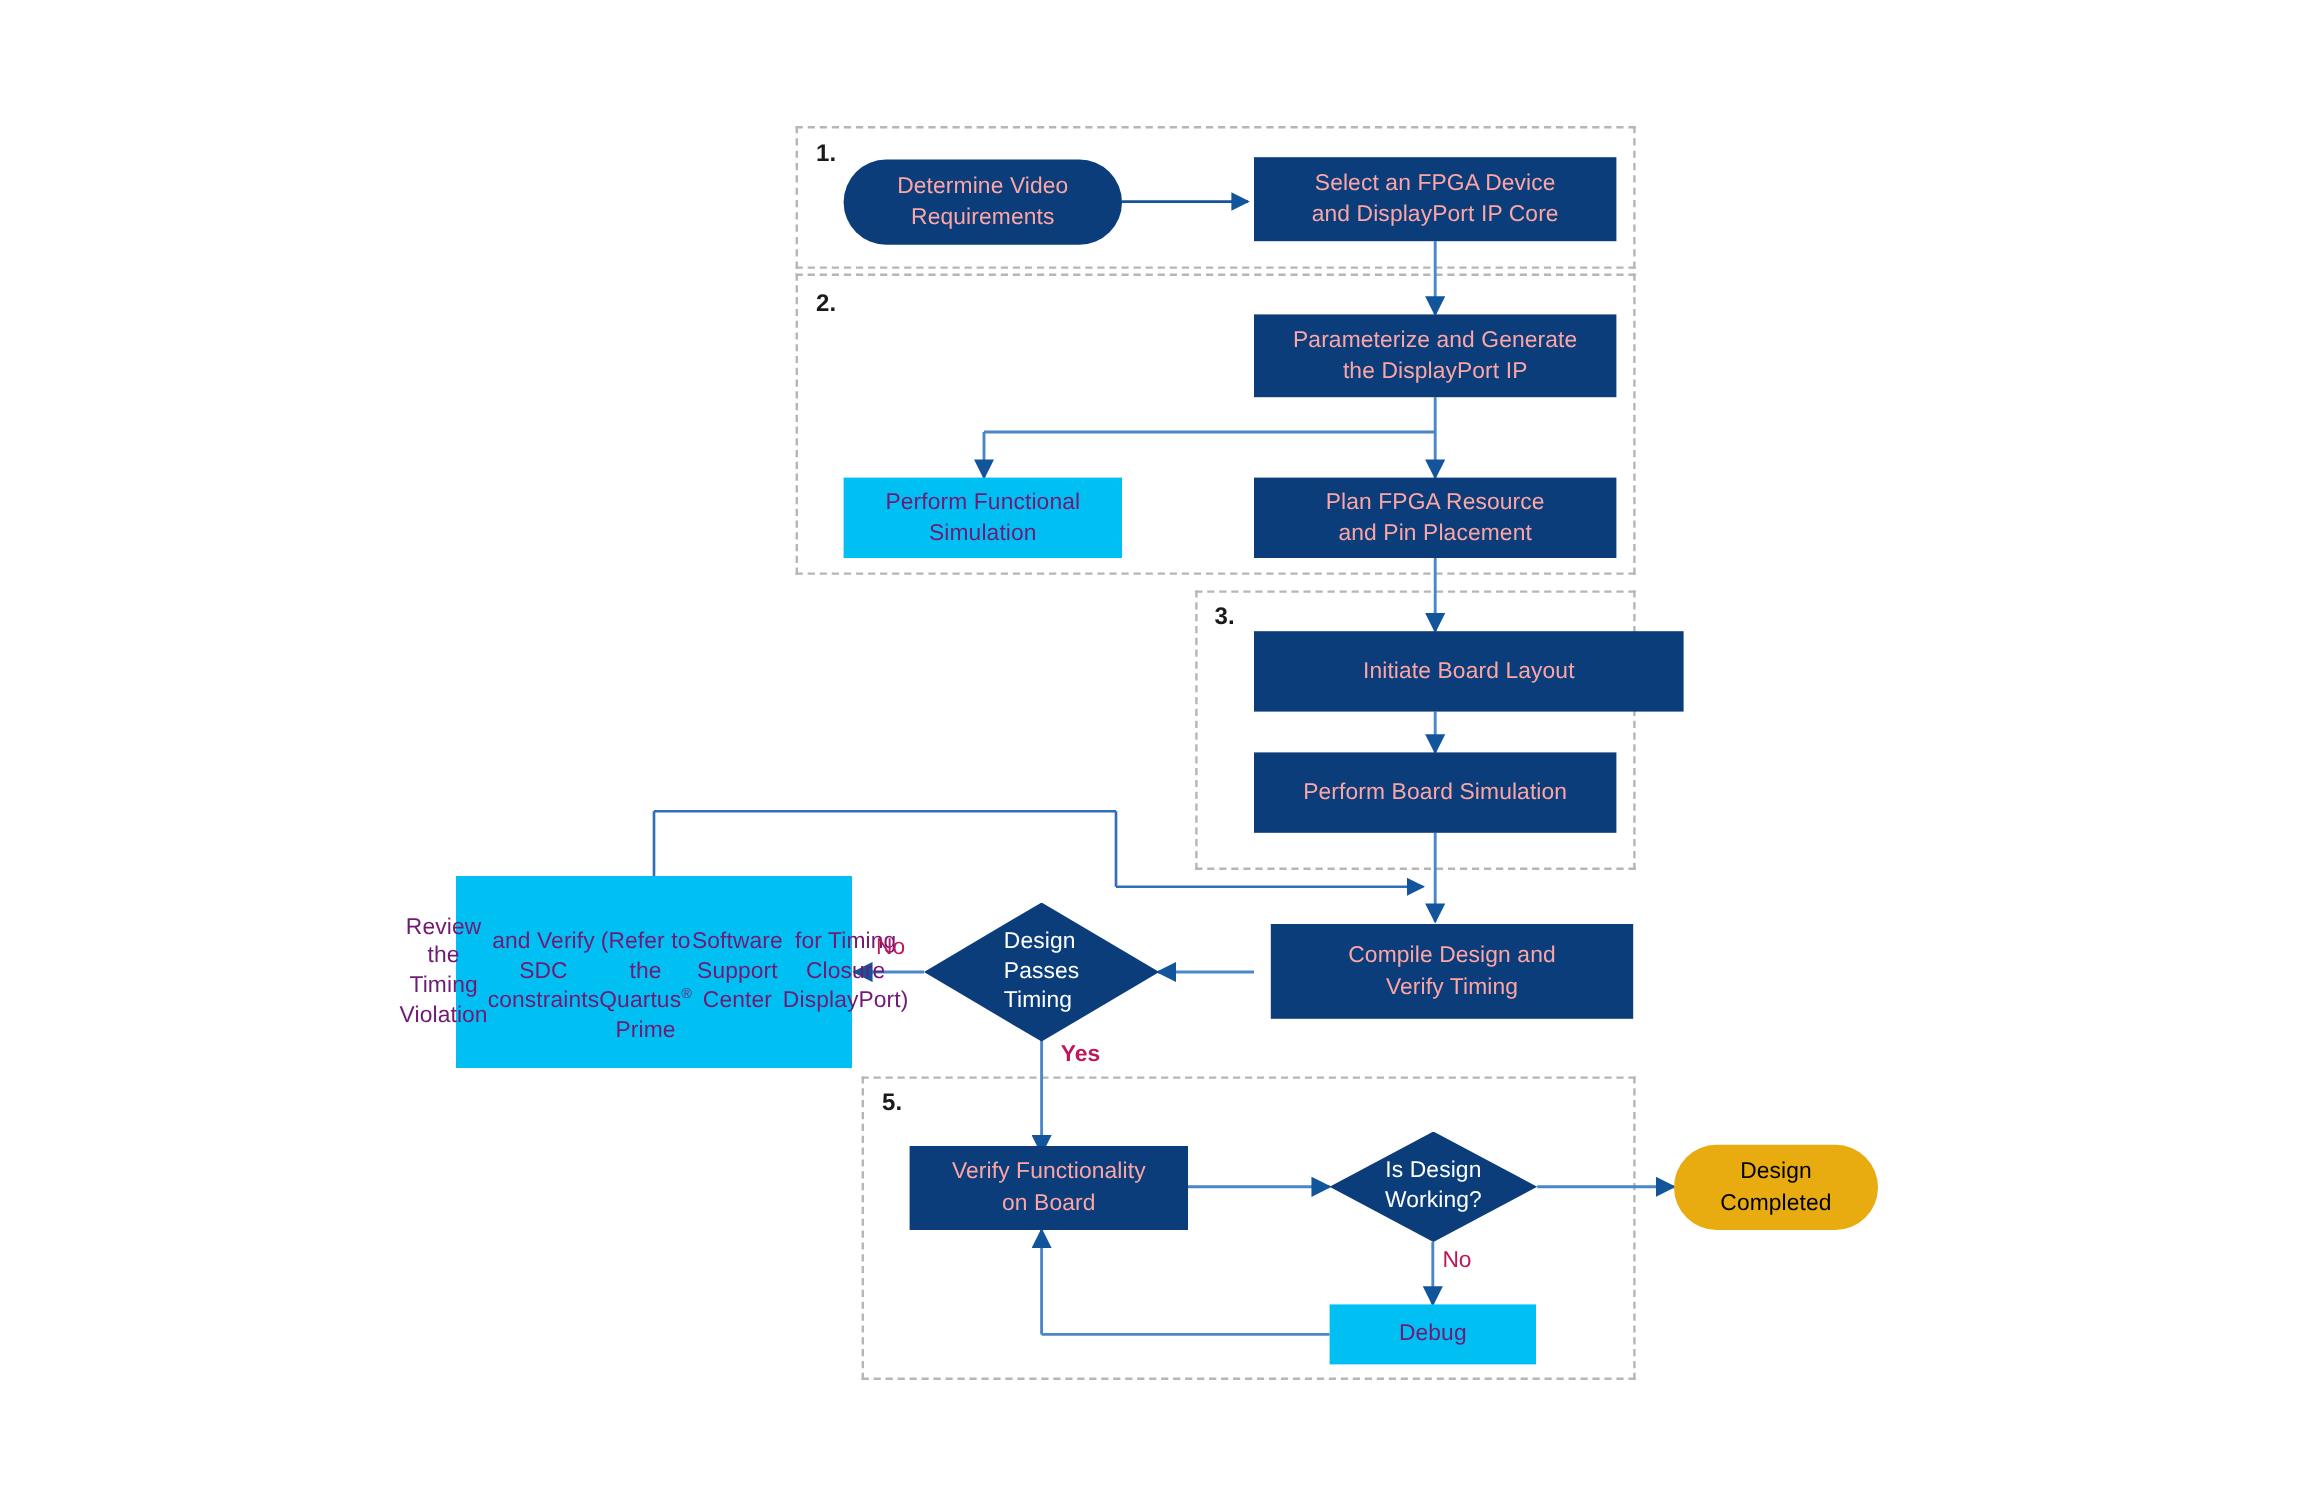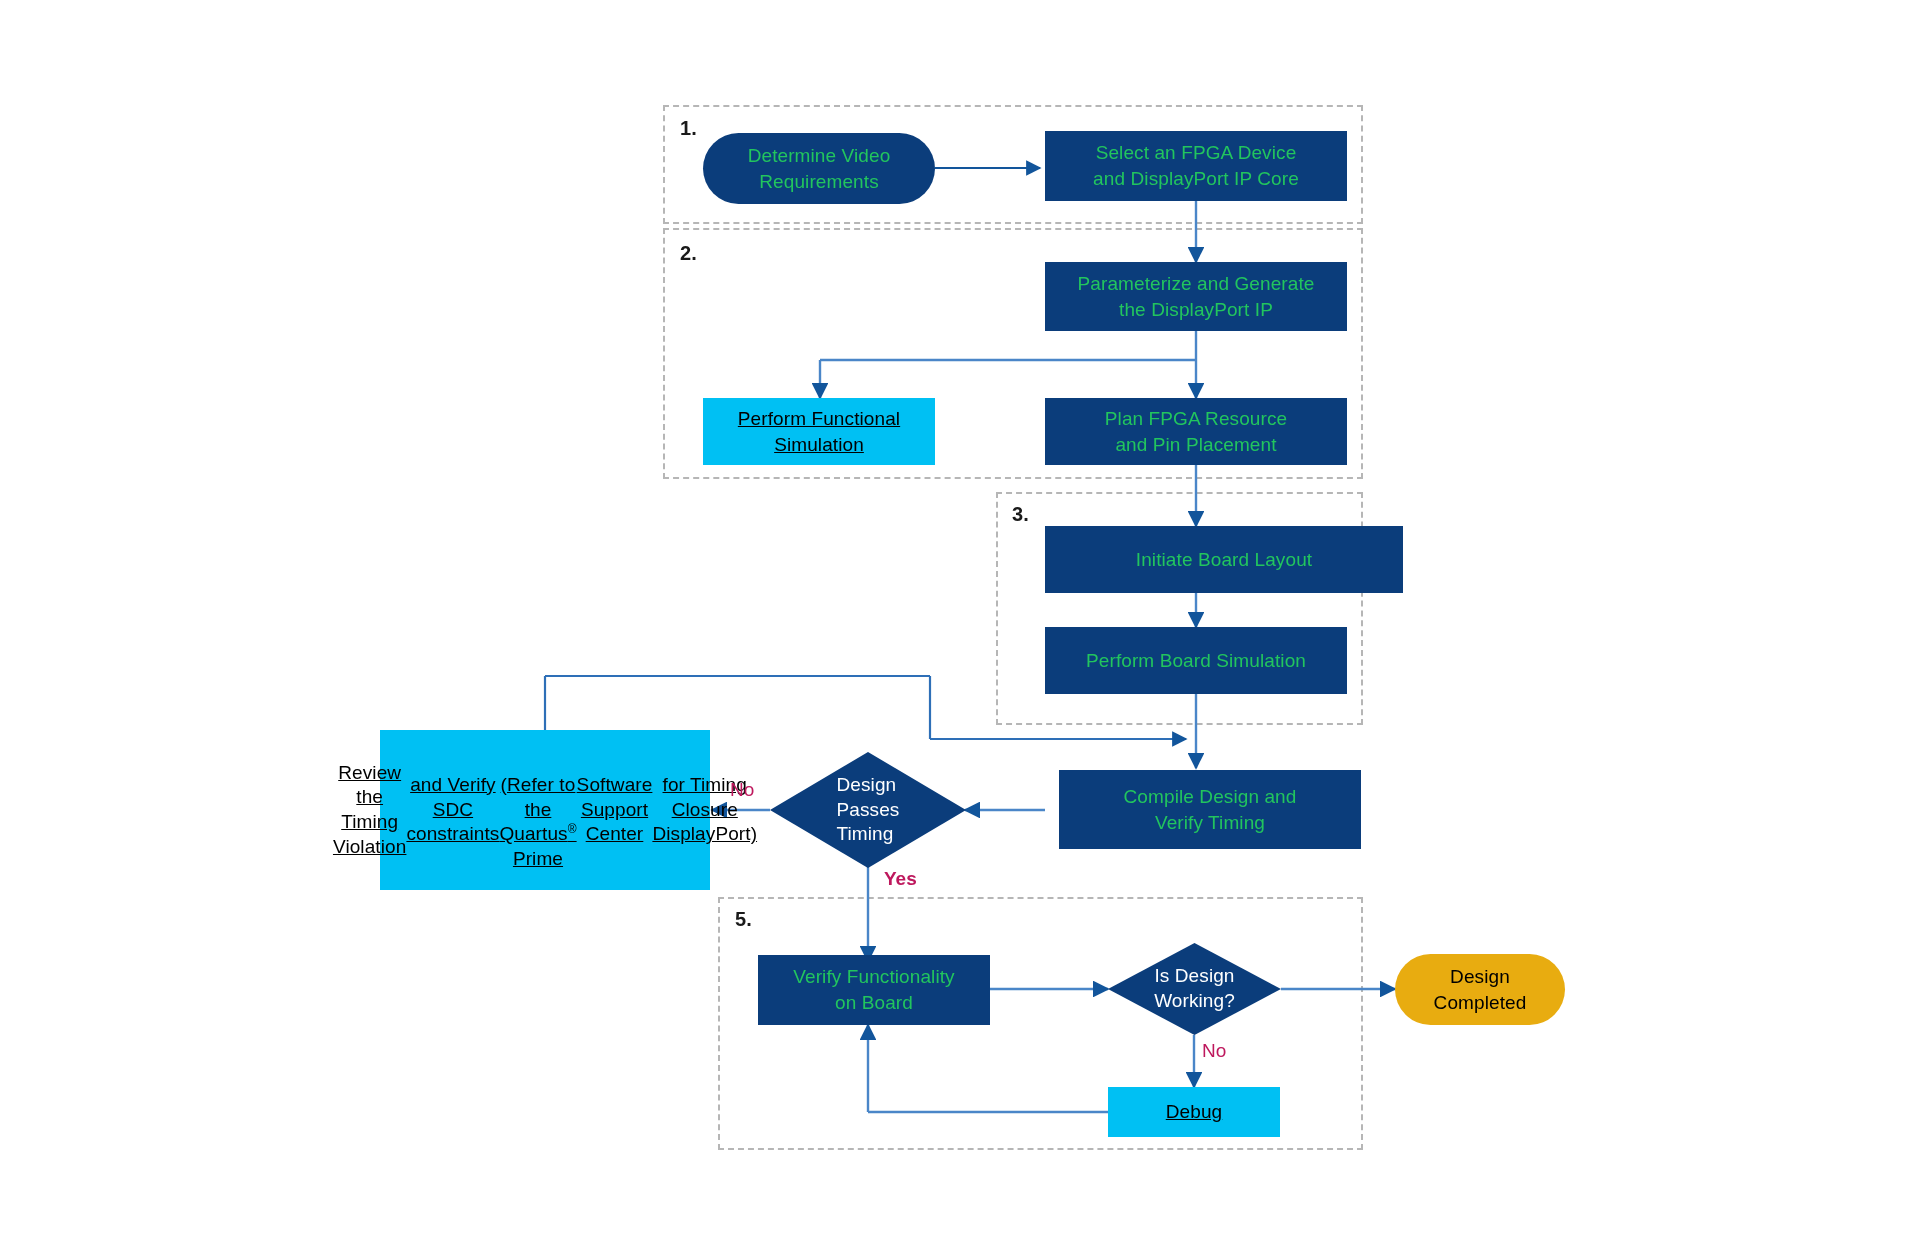--- a/index.html
+++ b/index.html
@@ -54,27 +54,26 @@
     font-family: "Liberation Sans", sans-serif;
     font-size: 19px;
     line-height: 1.35;
     letter-spacing: 0.1px;
     padding: 4px 8px;
     white-space: pre-line;
   }
 
   .node.navy {
     background: #0b3d7b;
-    color: #22c55e;
+    color: #fca5a5;
   }
 
   .node.cyan {
     background: #00c0f3;
-    color: #000000;
-    text-decoration: underline;
+    color: #701a75;
   }
 
   .node.amber {
     background: #e8ac10;
     color: #000000;
   }
 
   .node.pill {
     border-radius: 999px;
   }

